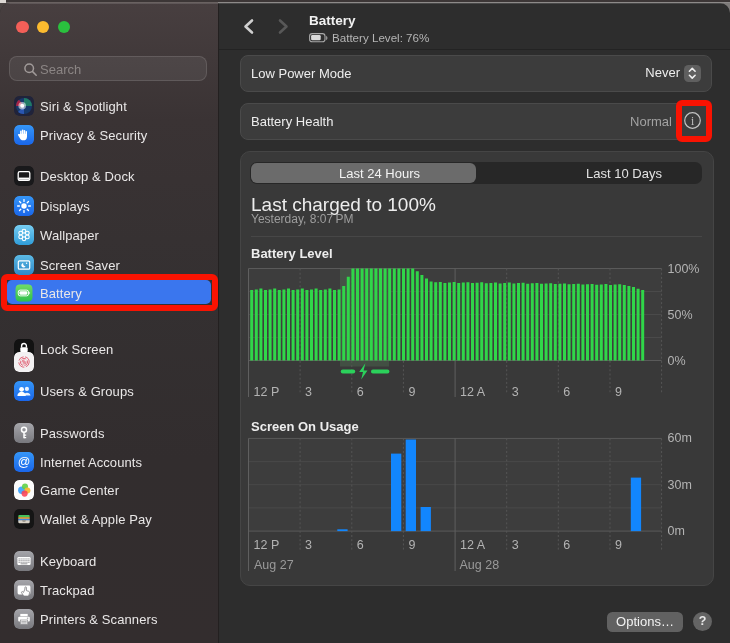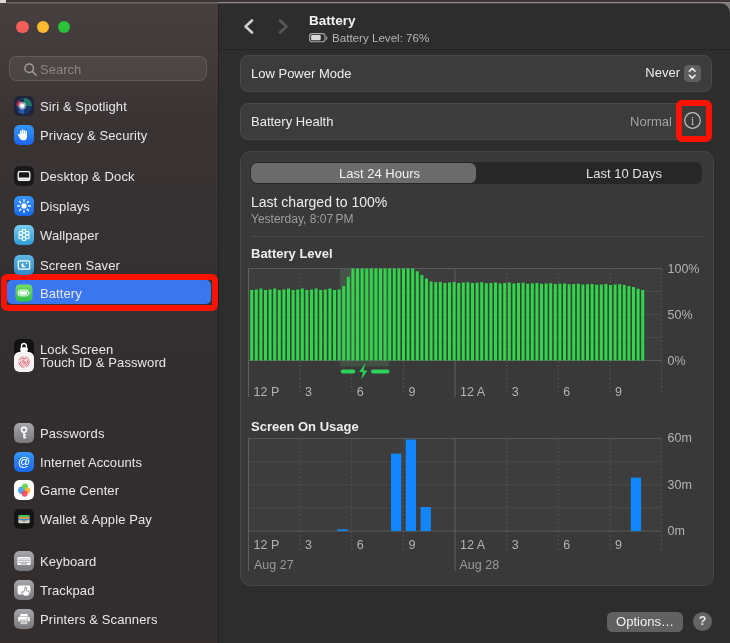--- a/index.html
+++ b/index.html
@@ -181,21 +181,30 @@
 <div class="item" style="top:347.8px;">
         <div class="ic"><svg width="20" height="20" viewBox="0 0 20 20">
             <rect width="20" height="20" rx="5" fill="#f3f1f2"></rect>
 <g fill="none" stroke="#e05a6e" stroke-width="0.9">
 <circle cx="10" cy="10" r="5.2" stroke-dasharray="6 1.6 8 1.8"></circle>
 <circle cx="10" cy="10" r="3.6" stroke-dasharray="5 1.4 6 1.5"></circle>
 <circle cx="10" cy="10" r="2" stroke-dasharray="4 1.2 4 1.3"></circle>
 <circle cx="10" cy="10" r="0.6"></circle>
             </g>
           </svg></div>
-        <div class="lb">Touch ID &amp; Password</div>
+      </div>
+<div class="item" style="top:376.5px;">
+        <div class="ic"><svg width="20" height="20" viewBox="0 0 20 20">
+            <rect width="20" height="20" rx="5" fill="url(#gBlue)"></rect>
+<circle cx="12.9" cy="7.9" r="2.1" fill="#fff" opacity="0.9"></circle>
+<path d="M9.5 14.6 a3.6 3.6 0 017 0 z" fill="#fff" opacity="0.9"></path>
+<circle cx="7.6" cy="8.3" r="2.4" fill="#fff"></circle>
+<path d="M3.4 15 a4.2 4.2 0 018.4 0 z" fill="#fff"></path>
+          </svg></div>
+        <div class="lb">Users &amp; Groups</div>
       </div>
 <div class="item" style="top:419.3px;">
         <div class="ic"><svg width="20" height="20" viewBox="0 0 20 20">
             <rect width="20" height="20" rx="5" fill="url(#gGray)"></rect>
 <circle cx="10" cy="6.8" r="2.5" fill="none" stroke="#fff" stroke-width="1.5"></circle>
 <line x1="10" y1="9.3" x2="10" y2="15.3" stroke="#fff" stroke-width="1.5"></line>
 <line x1="10" y1="12.1" x2="12.2" y2="12.1" stroke="#fff" stroke-width="1.4"></line>
 <line x1="10" y1="14.6" x2="12.2" y2="14.6" stroke="#fff" stroke-width="1.4"></line>
           </svg></div>
         <div class="lb">Passwords</div>
@@ -309,21 +318,21 @@
   <circle cx="8.5" cy="8.5" r="7.8" fill="none" stroke="#c2c2c2" stroke-width="1.2"></circle>
   <text x="8.5" y="12.6" font-family="Liberation Serif,serif" font-size="11.5" fill="#c2c2c2" text-anchor="middle">i</text>
 </svg>
 
 <div class="panel"></div>
 <div class="seg">
   <div class="thumb"></div>
   <div class="seglb t1">Last 24 Hours</div>
   <div class="seglb t2">Last 10 Days</div>
 </div>
-<div class="abs" style="left:251px;top:194px;font-size:14px;color:#ededed;">Last charged to 100%</div>
+<div class="abs" style="left:251px;top:194px;font-size:19px;color:#ededed;">Last charged to 100%</div>
 <div class="abs" style="left:251px;top:211.5px;font-size:12px;color:#9e9e9e;">Yesterday, 8:07 PM</div>
 <div class="abs" style="left:251px;top:236px;width:451px;height:1px;background:#474747;"></div>
 <div class="abs" style="left:251px;top:245.5px;font-size:13px;font-weight:bold;color:#ededed;">Battery Level</div>
 <svg class="abs" style="left:240px;top:262px;" width="474" height="140" viewBox="0 0 474 140">
 <rect x="8.5" y="6.5" width="413.1" height="92.0" fill="rgba(255,255,255,0.025)"></rect>
 <rect x="100" y="6.5" width="49" height="98" fill="rgba(130,230,140,0.13)"></rect>
 <line x1="8.5" y1="6.5" x2="421.6" y2="6.5" stroke="#5a5a5a" stroke-width="1"></line>
 <line x1="8.5" y1="29.5" x2="421.6" y2="29.5" stroke="#4a4a4a" stroke-width="1"></line>
 <line x1="8.5" y1="52.5" x2="421.6" y2="52.5" stroke="#4a4a4a" stroke-width="1"></line>
 <line x1="8.5" y1="75.5" x2="421.6" y2="75.5" stroke="#4a4a4a" stroke-width="1"></line>

